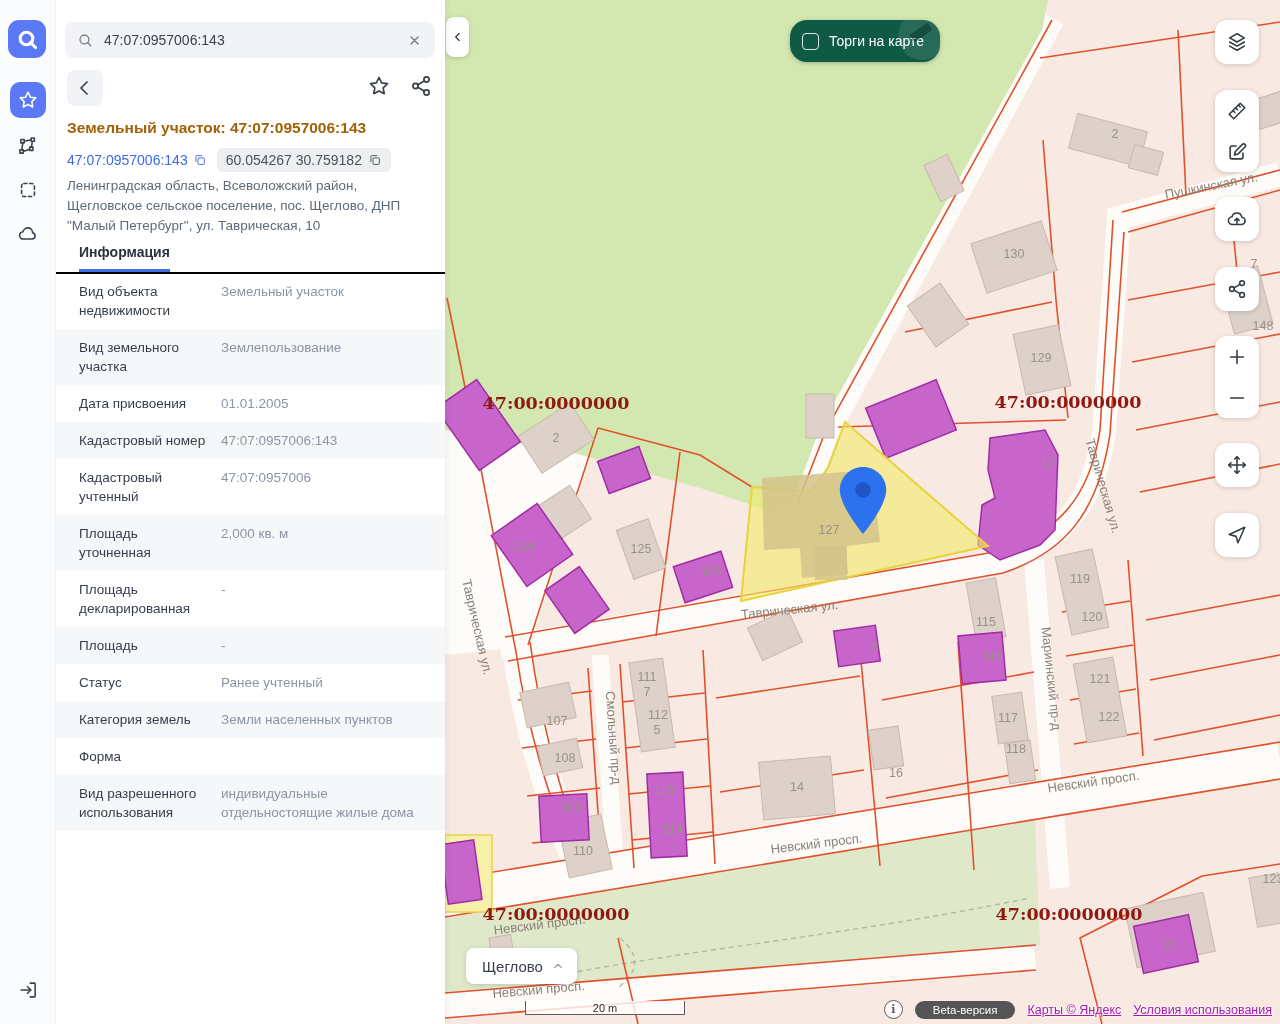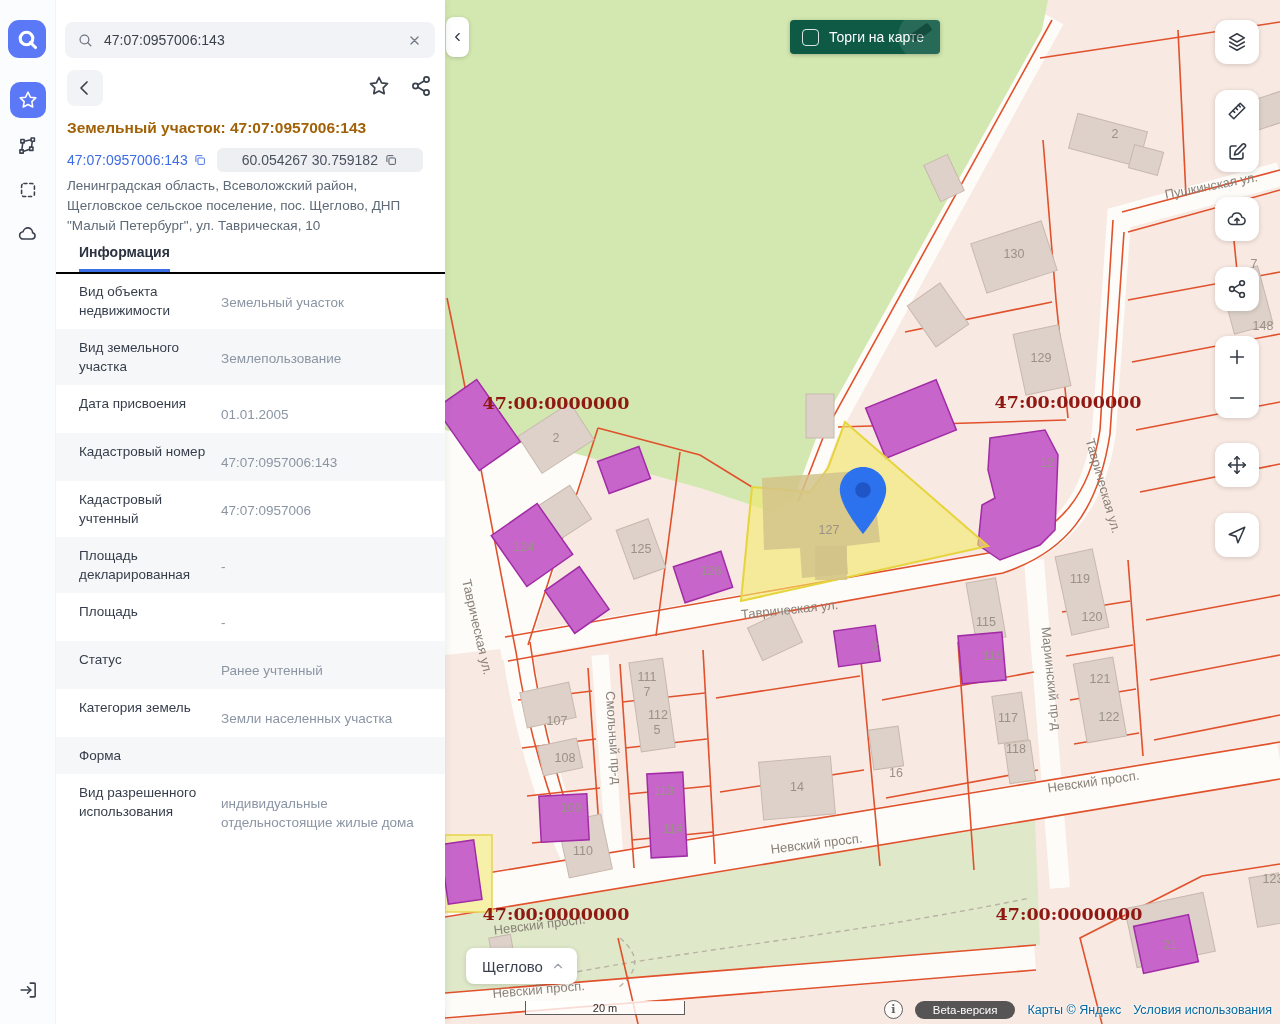--- a/index.html
+++ b/index.html
@@ -20,53 +20,53 @@
   .search svg{width:17px;height:17px;stroke:#6f7884;fill:none;stroke-width:1.8;stroke-linecap:round;}
   .search .q{flex:1;margin-left:10px;font-size:14px;color:#3a414d;}
   .hdr{position:absolute;left:12px;top:70px;width:366px;height:36px;display:flex;align-items:center;}
   .backbtn{width:36px;height:36px;background:#f1f3f6;border-radius:8px;display:flex;align-items:center;justify-content:center;}
   .hdr .sp{flex:1}
   .hdr svg{width:24px;height:24px;fill:none;stroke:#3a414d;stroke-width:1.7;stroke-linecap:round;stroke-linejoin:round;}
   .hdr .act{margin-left:18px;}
   .title{position:absolute;left:12px;top:119px;width:366px;font-size:15.5px;font-weight:700;color:#a16207;}
   .chips{position:absolute;left:12px;top:148px;display:flex;align-items:center;gap:10px;font-size:14px;}
   .chip-link{color:#3d6be5;display:flex;align-items:center;gap:5px;}
-  .chip-grey{background:#edeff2;border-radius:6px;padding:4px 25px;color:#49525f;display:flex;align-items:center;gap:6px;}
+  .chip-grey{background:#edeff2;border-radius:6px;padding:4px 9px;color:#49525f;display:flex;align-items:center;gap:6px;}
   .chips svg{width:14px;height:14px;fill:none;stroke:currentColor;stroke-width:1.6;}
   .addr{position:absolute;left:12px;top:176px;width:358px;font-size:13.5px;line-height:20px;color:#5e6a77;}
   .tabbar{position:absolute;left:0;top:240px;width:390px;height:32px;border-bottom:2px solid #000000;}
   .tab{position:absolute;left:24px;top:4px;font-size:14px;font-weight:700;color:#2b3340;padding-bottom:9px;border-bottom:3px solid #3b6fe3;}
   .rows{position:absolute;left:0;top:273px;width:390px;height:751px;overflow:hidden;}
   .irow{display:flex;gap:14px;padding:9px 12px 9px 24px;box-sizing:border-box;}
   .irow:nth-child(even){background:#f6f7f9;}
   .ilabel{width:128px;flex:none;color:#363e4b;font-size:13.5px;line-height:19px;}
-  .ival{flex:1;color:#8b95a3;font-size:13.5px;line-height:19px;margin-top:11px;}
+  .ival{flex:1;color:#8b95a3;font-size:13.5px;line-height:19px;}
   .expand{display:inline-block;margin-top:6px;color:#3d6be5;text-decoration:underline;font-size:13.5px;}
 
   
   .map{position:absolute;left:445px;top:0;width:835px;height:1024px;overflow:hidden;background:#f8e9e2;}
   .map svg.base{position:absolute;left:0;top:0;}
   .collapse{position:absolute;left:1px;top:17px;width:23px;height:40px;background:#fff;border-radius:8px;box-shadow:0 1px 4px rgba(0,0,0,.18);display:flex;align-items:center;justify-content:center;z-index:5;}
   .collapse svg{width:14px;height:14px;fill:none;stroke:#2b3340;stroke-width:2;stroke-linecap:round;stroke-linejoin:round;}
-  .torgi{position:absolute;left:345px;top:20px;height:34px;background:#0e5a44;border-radius:4px;color:#fff;font-size:14px;display:flex;align-items:center;padding:0 16px 0 12px;gap:10px;box-shadow:0 1px 4px rgba(0,0,0,.25);overflow:hidden;z-index:5;}
+  .torgi{position:absolute;left:345px;top:20px;height:42px;background:#0e5a44;border-radius:17px;color:#fff;font-size:14px;display:flex;align-items:center;padding:0 16px 0 12px;gap:10px;box-shadow:0 1px 4px rgba(0,0,0,.25);overflow:hidden;z-index:5;}
   .torgi .cb{width:15px;height:15px;border:1.5px solid rgba(255,255,255,.85);border-radius:4px;flex:none;}
   .torgi .gavel{position:absolute;right:-6px;top:-8px;width:48px;height:48px;border-radius:50%;background:rgba(255,255,255,.10);}
   .torgi .gavel:after{content:"";position:absolute;left:12px;top:16px;width:22px;height:9px;background:rgba(0,40,30,.45);transform:rotate(-35deg);border-radius:2px;}
   .tools{position:absolute;left:770px;top:0;width:44px;z-index:5;}
   .tbtn{position:absolute;left:0;width:44px;background:#fff;border-radius:12px;box-shadow:0 1px 5px rgba(0,0,0,.16);display:flex;flex-direction:column;align-items:center;justify-content:center;}
   .tbtn.single{height:44px;}
   .tbtn svg{width:22px;height:22px;fill:none;stroke:#333a45;stroke-width:1.7;stroke-linecap:round;stroke-linejoin:round;flex:none;}
   .tbtn .half{height:41px;display:flex;align-items:center;justify-content:center;width:100%;}
   .legend{position:absolute;left:21px;top:948px;height:36px;background:#fff;border-radius:8px;box-shadow:0 1px 5px rgba(0,0,0,.16);display:flex;align-items:center;padding:0 12px 0 16px;gap:8px;font-size:15px;color:#3a414d;z-index:5;}
   .legend svg{width:14px;height:14px;fill:none;stroke:#9aa1ab;stroke-width:2;stroke-linecap:round;stroke-linejoin:round;}
   .scalebar{position:absolute;left:80px;top:1001px;width:158px;height:13px;border-left:1.5px solid #5c5c5c;border-right:1.5px solid #5c5c5c;border-bottom:1.5px solid #5c5c5c;background:rgba(255,255,255,.8);display:flex;align-items:center;justify-content:center;font-size:11px;color:#2e2e2e;z-index:4;}
   .attrib{position:absolute;right:8px;top:1000px;display:flex;align-items:center;gap:12px;z-index:4;}
   .info-i{width:17px;height:17px;border-radius:50%;border:1.5px solid #5c6066;color:#5c6066;background:rgba(255,255,255,.75);font-size:11px;font-weight:700;display:flex;align-items:center;justify-content:center;font-family:"DejaVu Serif",serif;}
   .beta{background:rgba(58,58,60,.85);color:#fff;border-radius:10px;font-size:11.5px;padding:3px 18px;}
-  .attr-t{font-size:12.5px;color:#0369a1;text-shadow:0 0 3px #fff,0 0 3px #fff;}
+  .attr-t{font-size:12.5px;color:#a21caf;text-shadow:0 0 3px #fff,0 0 3px #fff;text-decoration:underline;}
 </style>
 </head>
 <body>
 
 <div class="app">
 
   <div class="rail">
     <div class="logo">
       <svg width="24" height="24" viewBox="0 0 24 24">
         <circle cx="11.5" cy="11.5" r="6.3" fill="none" stroke="#fff" stroke-width="3.1"></circle>
@@ -180,34 +180,38 @@
         </div>
       <div class="irow">
           <div class="ilabel">Кадастровый номер</div>
           <div class="ival">47:07:0957006:143</div>
         </div>
       <div class="irow">
           <div class="ilabel">Кадастровый учтенный</div>
           <div class="ival">47:07:0957006</div>
         </div>
       <div class="irow">
+          <div class="ilabel">Площадь уточненная</div>
+          <div class="ival">2,000 кв. м</div>
+        </div>
+      <div class="irow">
           <div class="ilabel">Площадь декларированная</div>
           <div class="ival">-</div>
         </div>
       <div class="irow">
           <div class="ilabel">Площадь</div>
           <div class="ival">-</div>
         </div>
       <div class="irow">
           <div class="ilabel">Статус</div>
           <div class="ival">Ранее учтенный</div>
         </div>
       <div class="irow">
           <div class="ilabel">Категория земель</div>
-          <div class="ival">Земли населенных участка</div>
+          <div class="ival">Земли населенных пунктов</div>
         </div>
       <div class="irow">
           <div class="ilabel">Форма</div>
           <div class="ival"></div>
         </div>
       <div class="irow">
           <div class="ilabel">Вид разрешенного использования</div>
           <div class="ival">индивидуальные отдельностоящие жилые дома</div>
         </div>
     </div>

